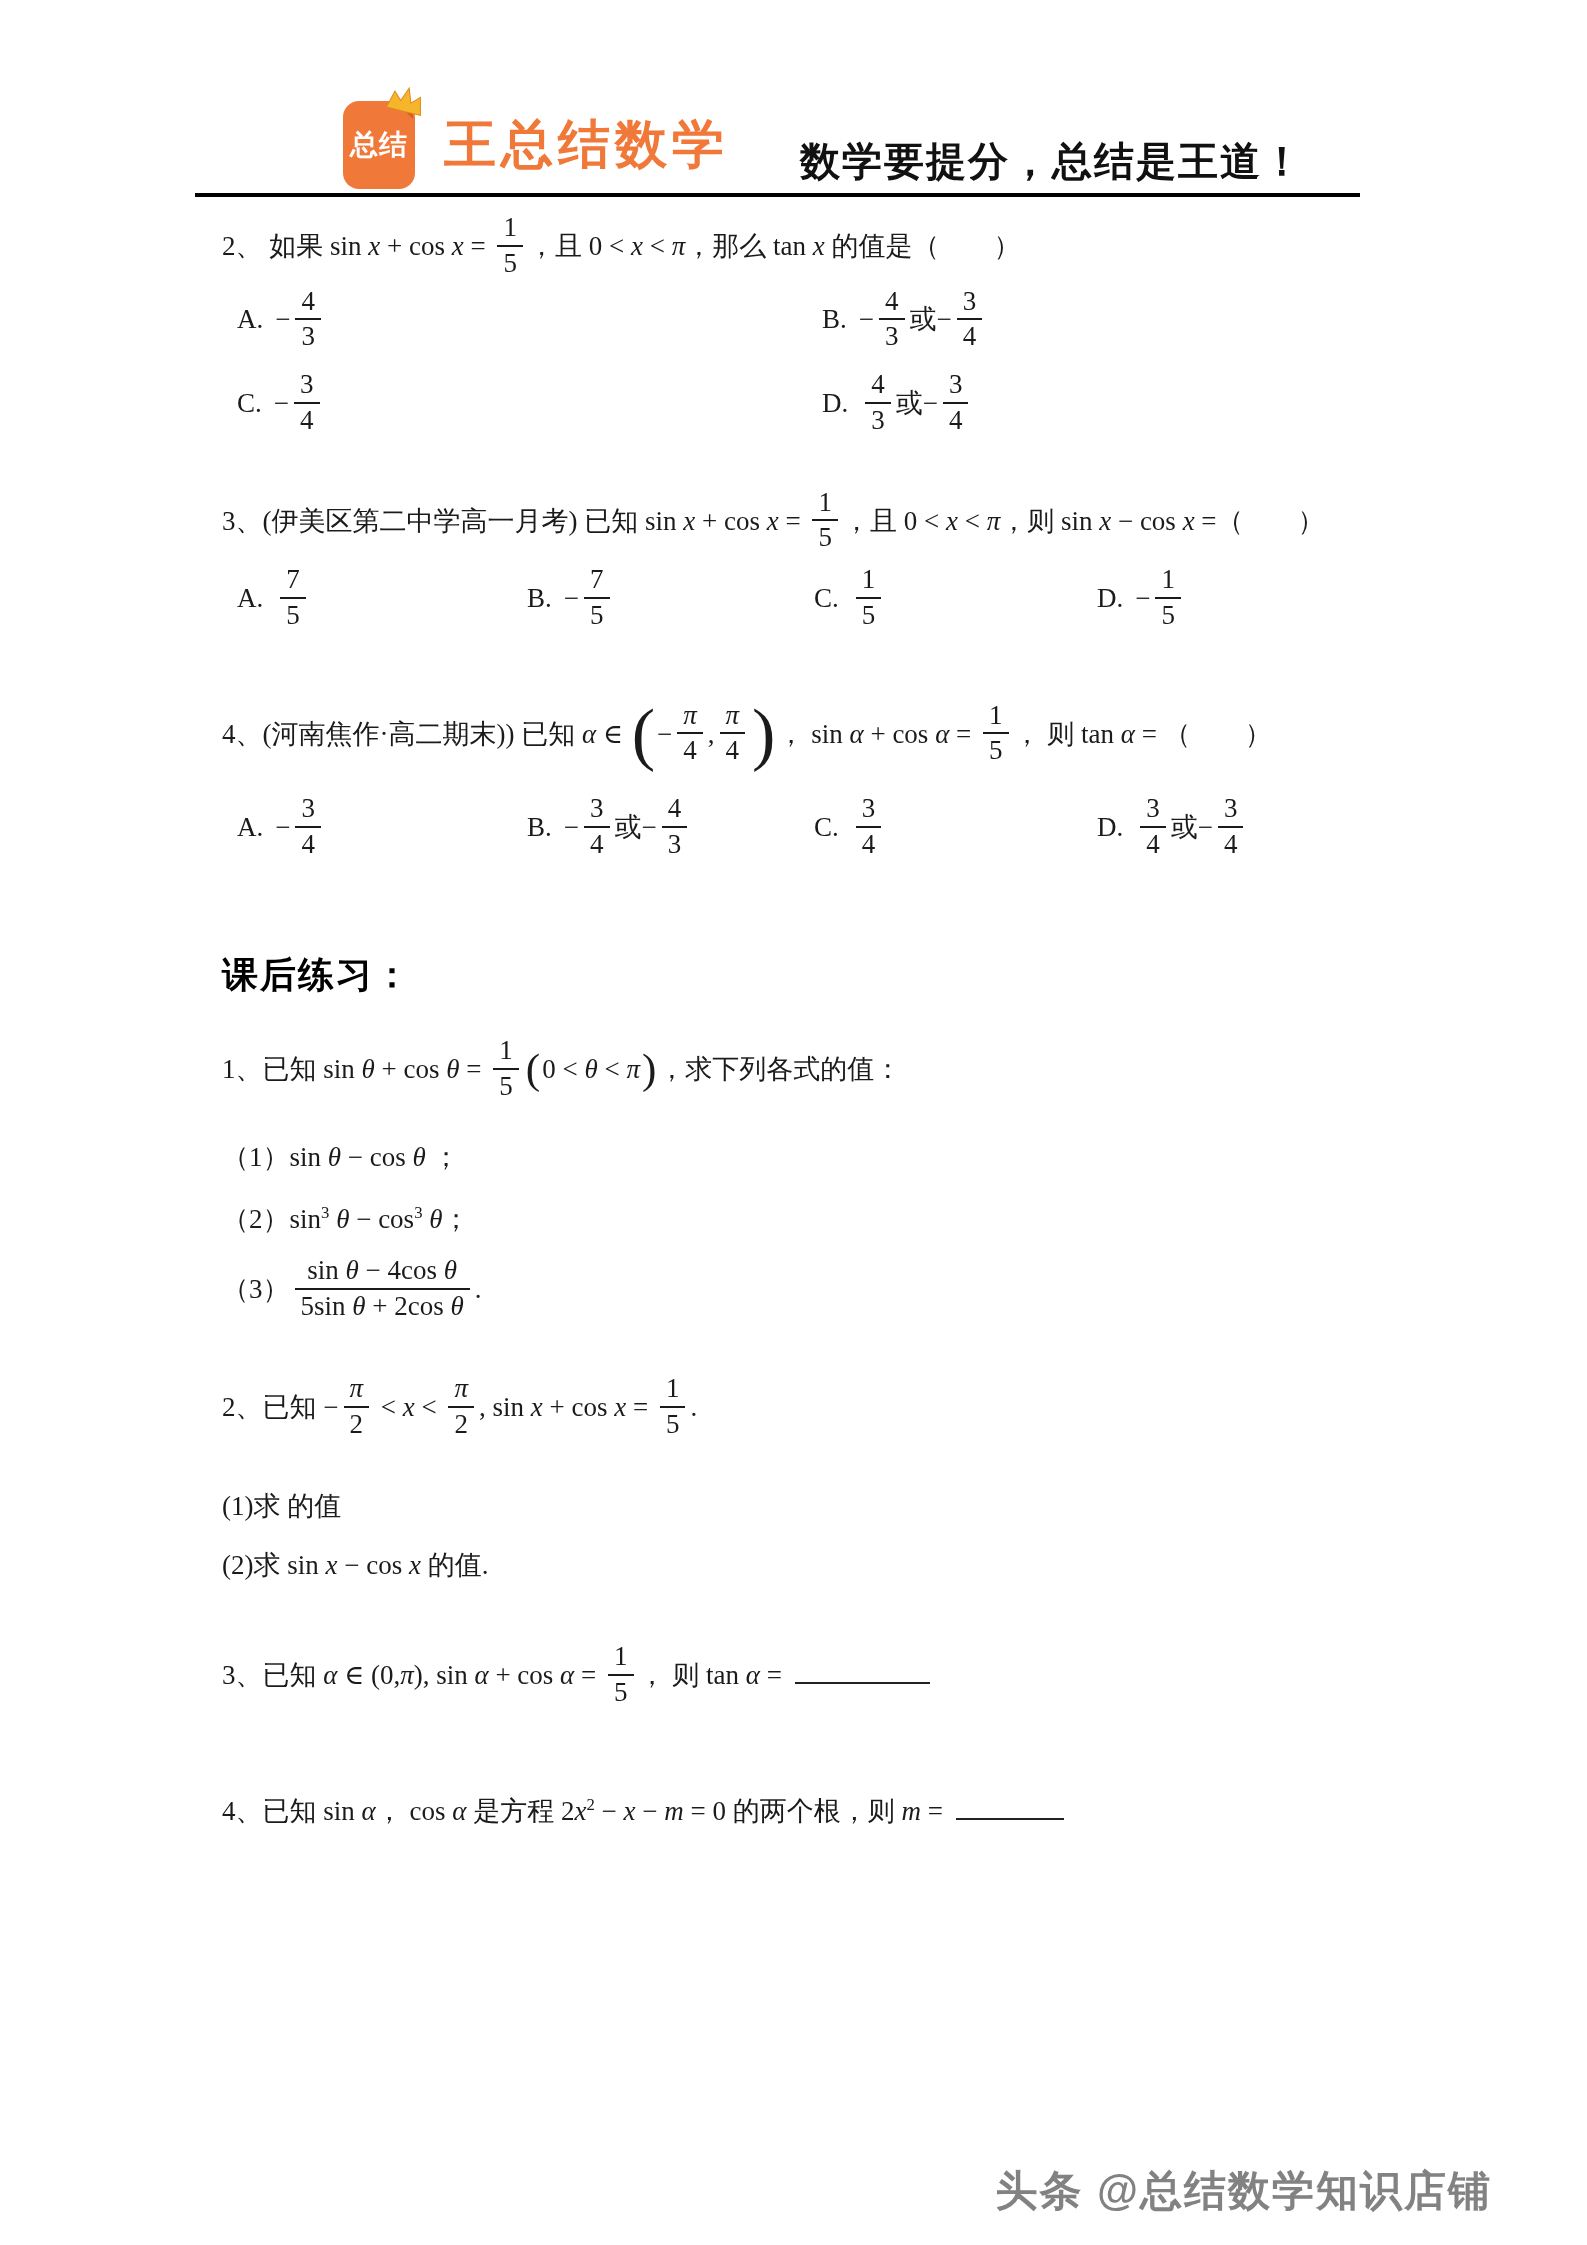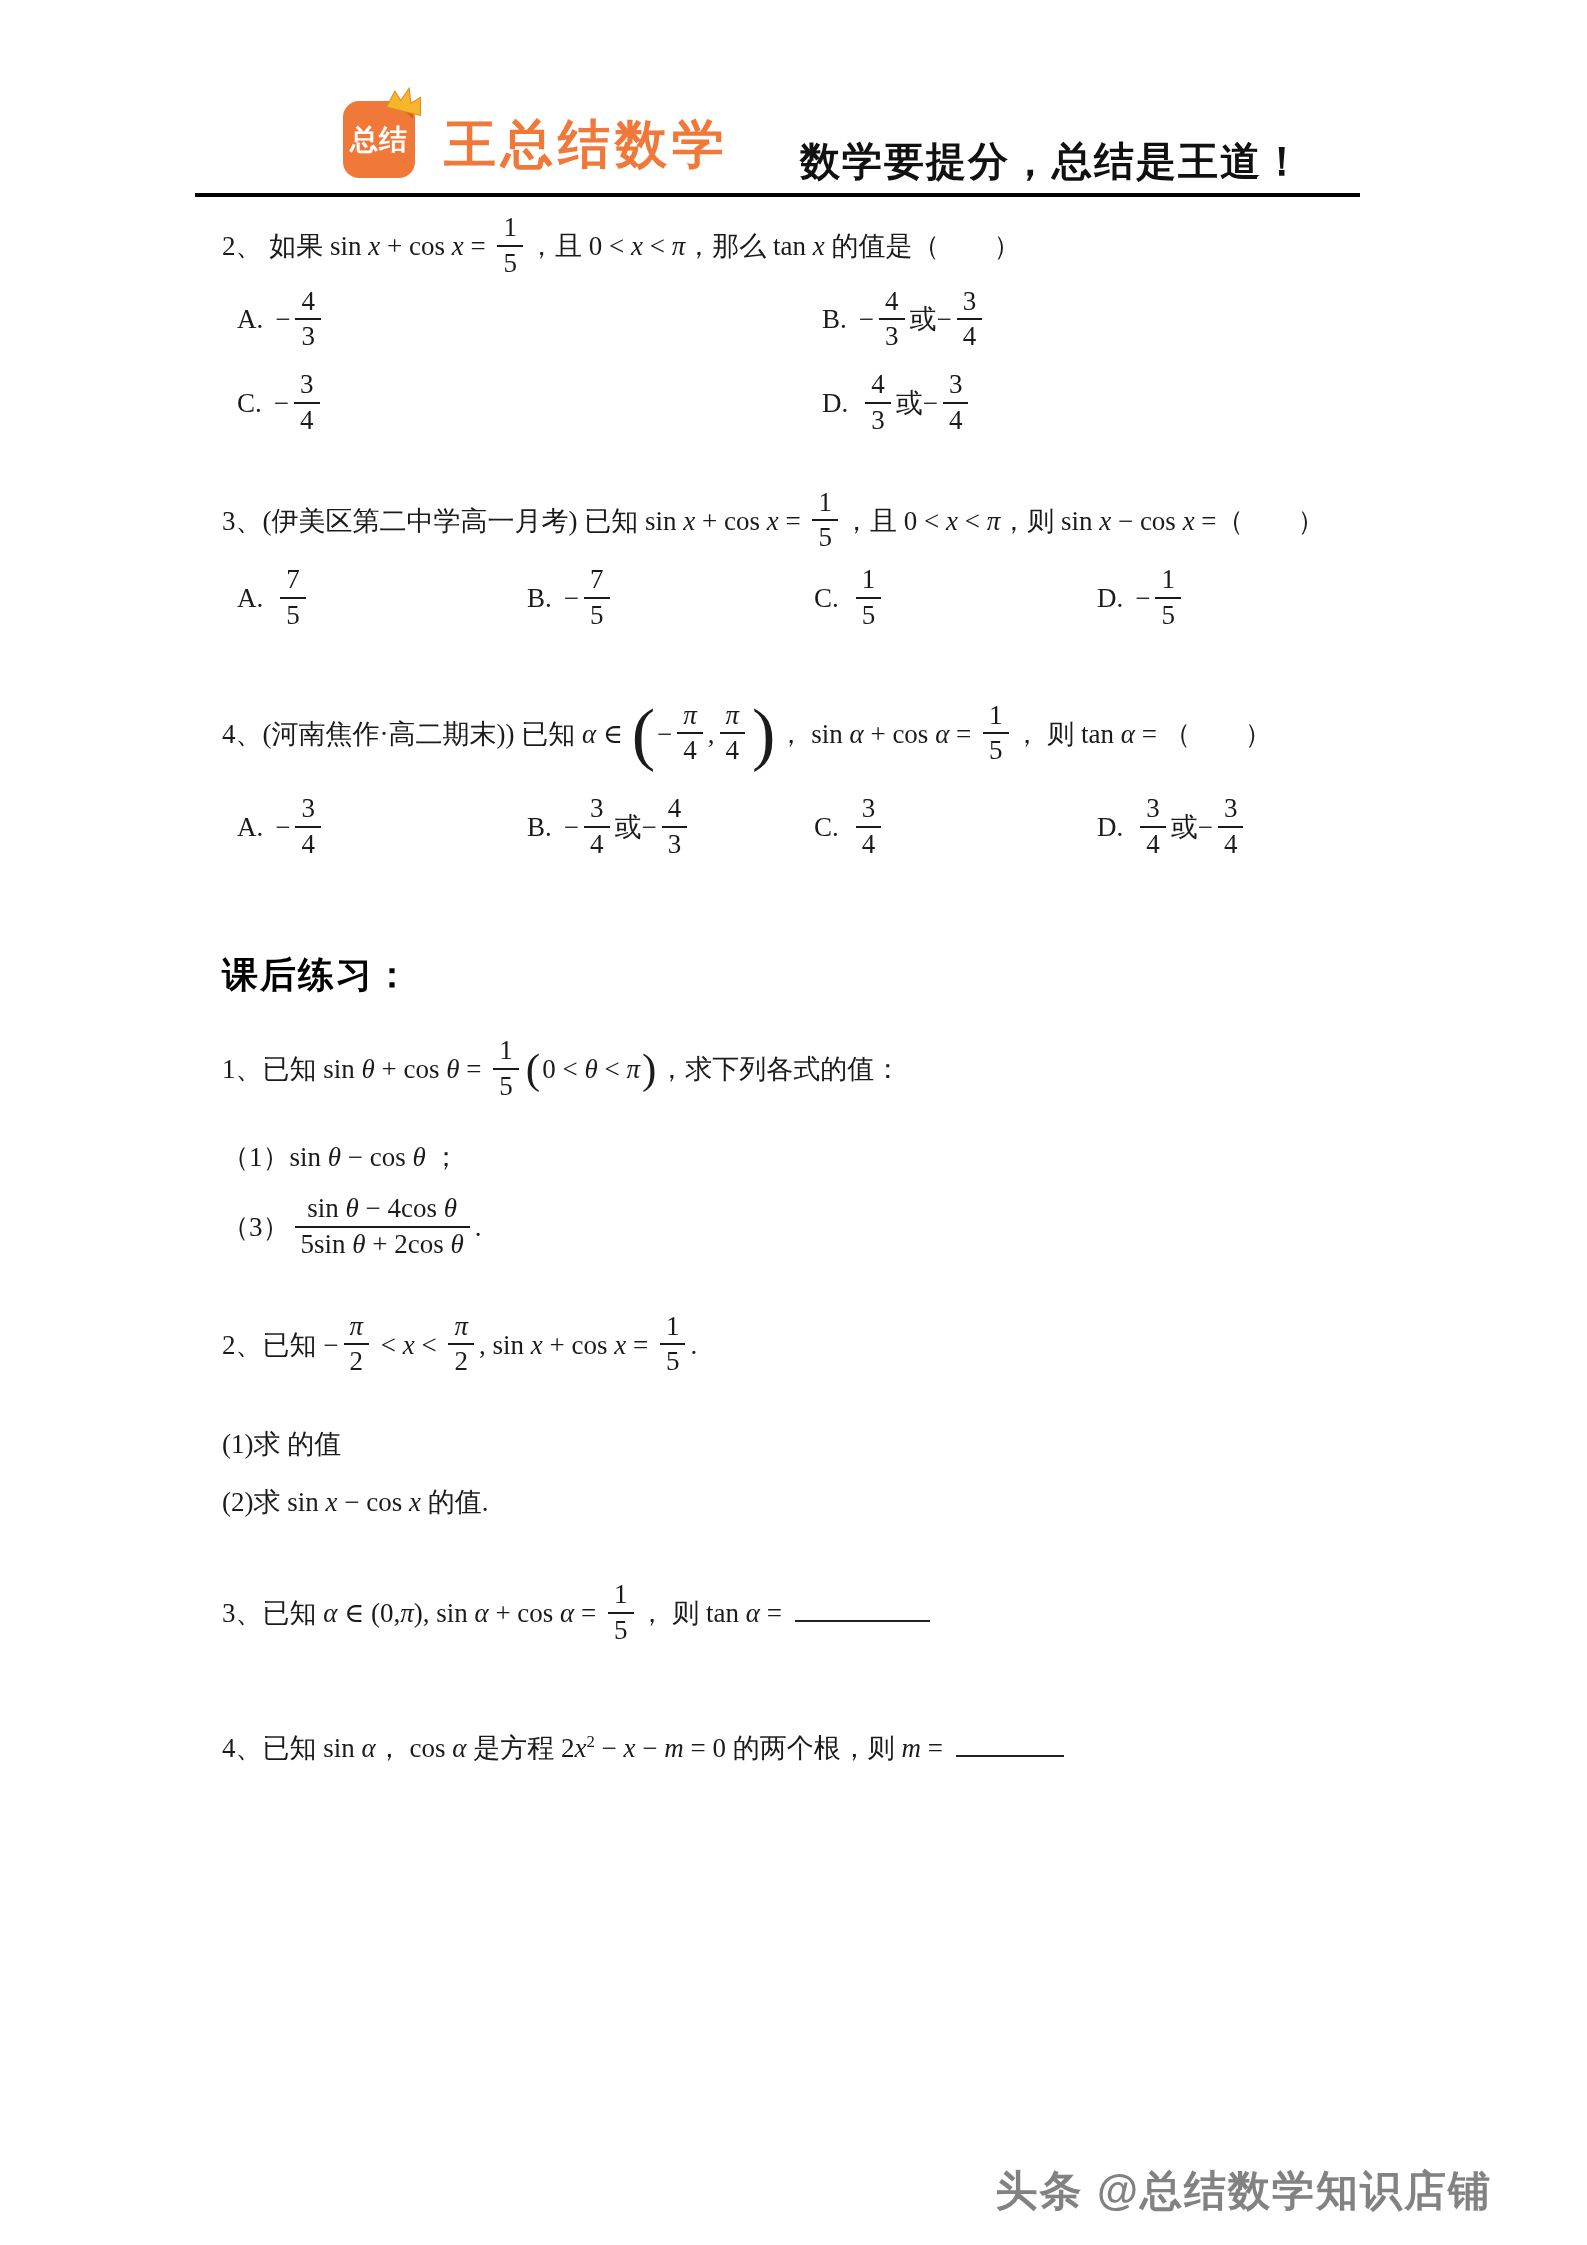--- a/index.html
+++ b/index.html
@@ -11,21 +11,21 @@
   *{box-sizing:border-box;}
   html,body{margin:0;padding:0;}
   body{
     width:1587px;height:2245px;background:#ffffff;position:relative;
     font-family:"Liberation Serif","DejaVu Serif",serif;color:var(--ink);
     overflow:hidden;
   }
   
   .header{position:relative;height:200px;}
   .badge{
-    position:absolute;left:343px;top:101px;width:72px;height:77px;
+    position:absolute;left:343px;top:101px;width:72px;height:88px;
     background:var(--brand-color);border-radius:16px;
     display:flex;align-items:center;justify-content:center;
   }
   .badge::after{
     content:"";position:absolute;top:2px;right:2px;width:0;height:0;
     border-top:16px solid #d2611f;border-left:16px solid transparent;
     border-top-right-radius:14px;
   }
   .badge-text{
     color:#fff;font-family:"Liberation Sans","DejaVu Sans",sans-serif;
@@ -202,20 +202,21 @@
             </span></span></span>
     </div>
 
     <h2 class="pheading">课后练习：</h2>
 
     <div class="mline p1-stem"><span class="mt">1、已知 sin </span><span class="mi">θ</span><span class="mt"> + cos </span><span class="mi">θ</span><span class="mt"> = </span><span class="frac">
           <span class="fn"><span class="mt">1</span></span>
           <span class="fd"><span class="mt">5</span></span>
         </span><span class="bigp" style="font-size: 1.6em;">(</span><span class="mt">0 &lt; </span><span class="mi">θ</span><span class="mt"> &lt; </span><span class="mi">π</span><span class="bigp" style="font-size: 1.6em;">)</span><span class="mt">，求下列各式的值：</span></div>
     <div class="mline p1-s1"><span class="mt">（1）sin </span><span class="mi">θ</span><span class="mt"> − cos </span><span class="mi">θ</span><span class="mt"> ；</span></div>
+    <div class="mline p1-s2"><span class="mt">（2）sin</span><sup>3</sup><span class="mt"> </span><span class="mi">θ</span><span class="mt"> − cos</span><sup>3</sup><span class="mt"> </span><span class="mi">θ</span><span class="mt">；</span></div>
     <div class="mline p1-s3"><span class="mt">（3）</span><span class="frac">
           <span class="fn"><span class="mt">sin </span><span class="mi">θ</span><span class="mt"> − 4cos </span><span class="mi">θ</span></span>
           <span class="fd"><span class="mt">5sin </span><span class="mi">θ</span><span class="mt"> + 2cos </span><span class="mi">θ</span></span>
         </span><span class="mt">.</span></div>
 
     <div class="mline p2-stem"><span class="mt">2、已知 −</span><span class="frac">
           <span class="fn"><span class="mi">π</span></span>
           <span class="fd"><span class="mt">2</span></span>
         </span><span class="mt"> &lt; </span><span class="mi">x</span><span class="mt"> &lt; </span><span class="frac">
           <span class="fn"><span class="mi">π</span></span>

